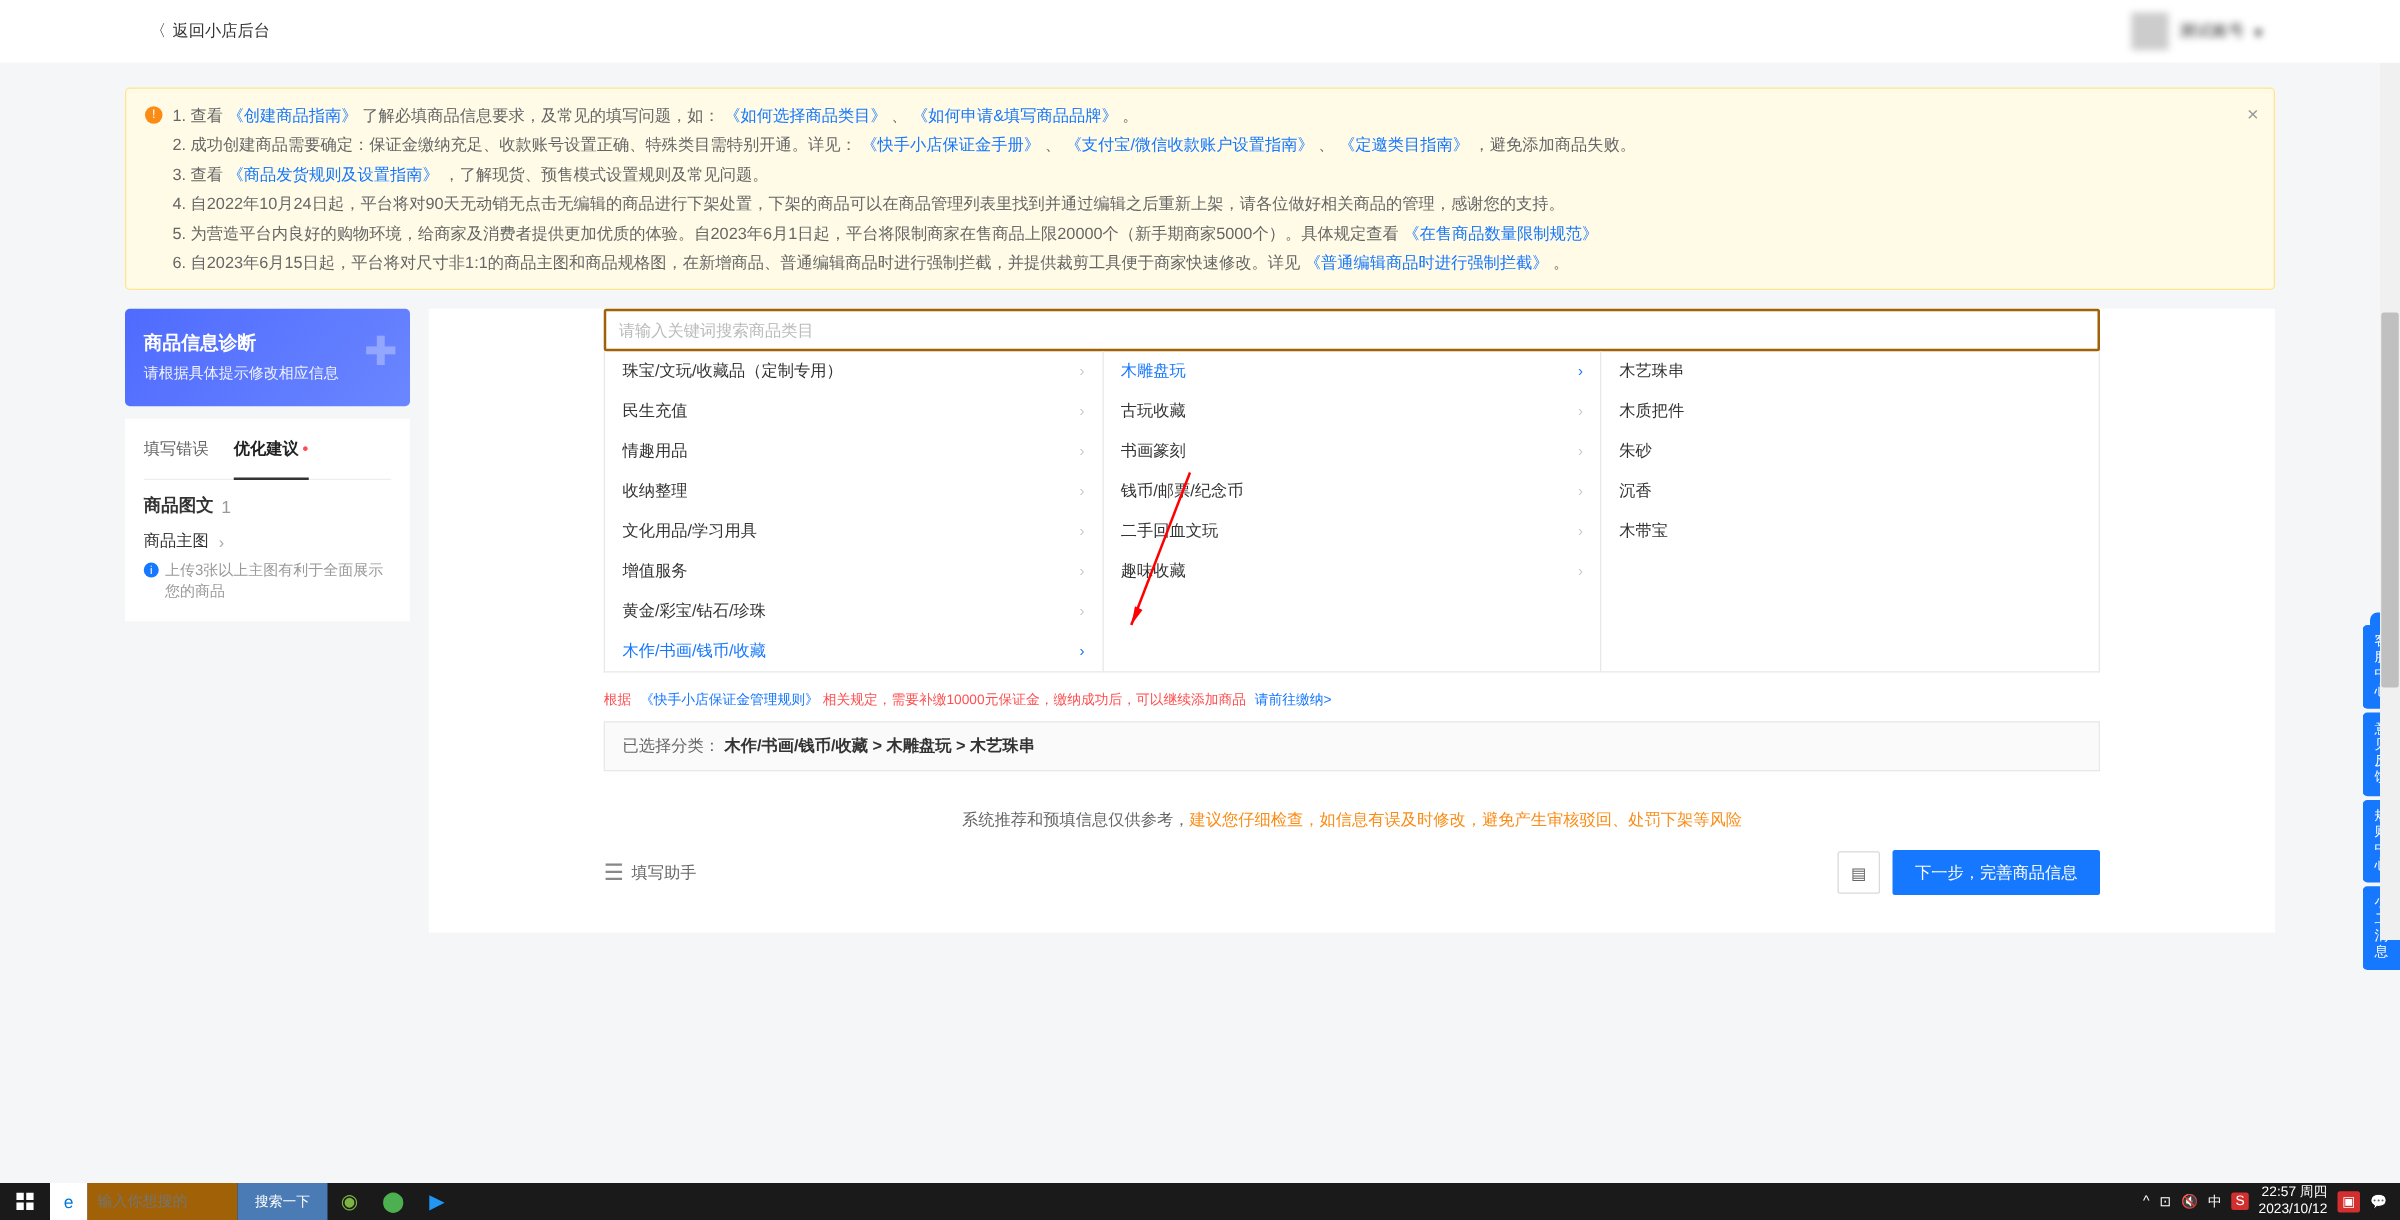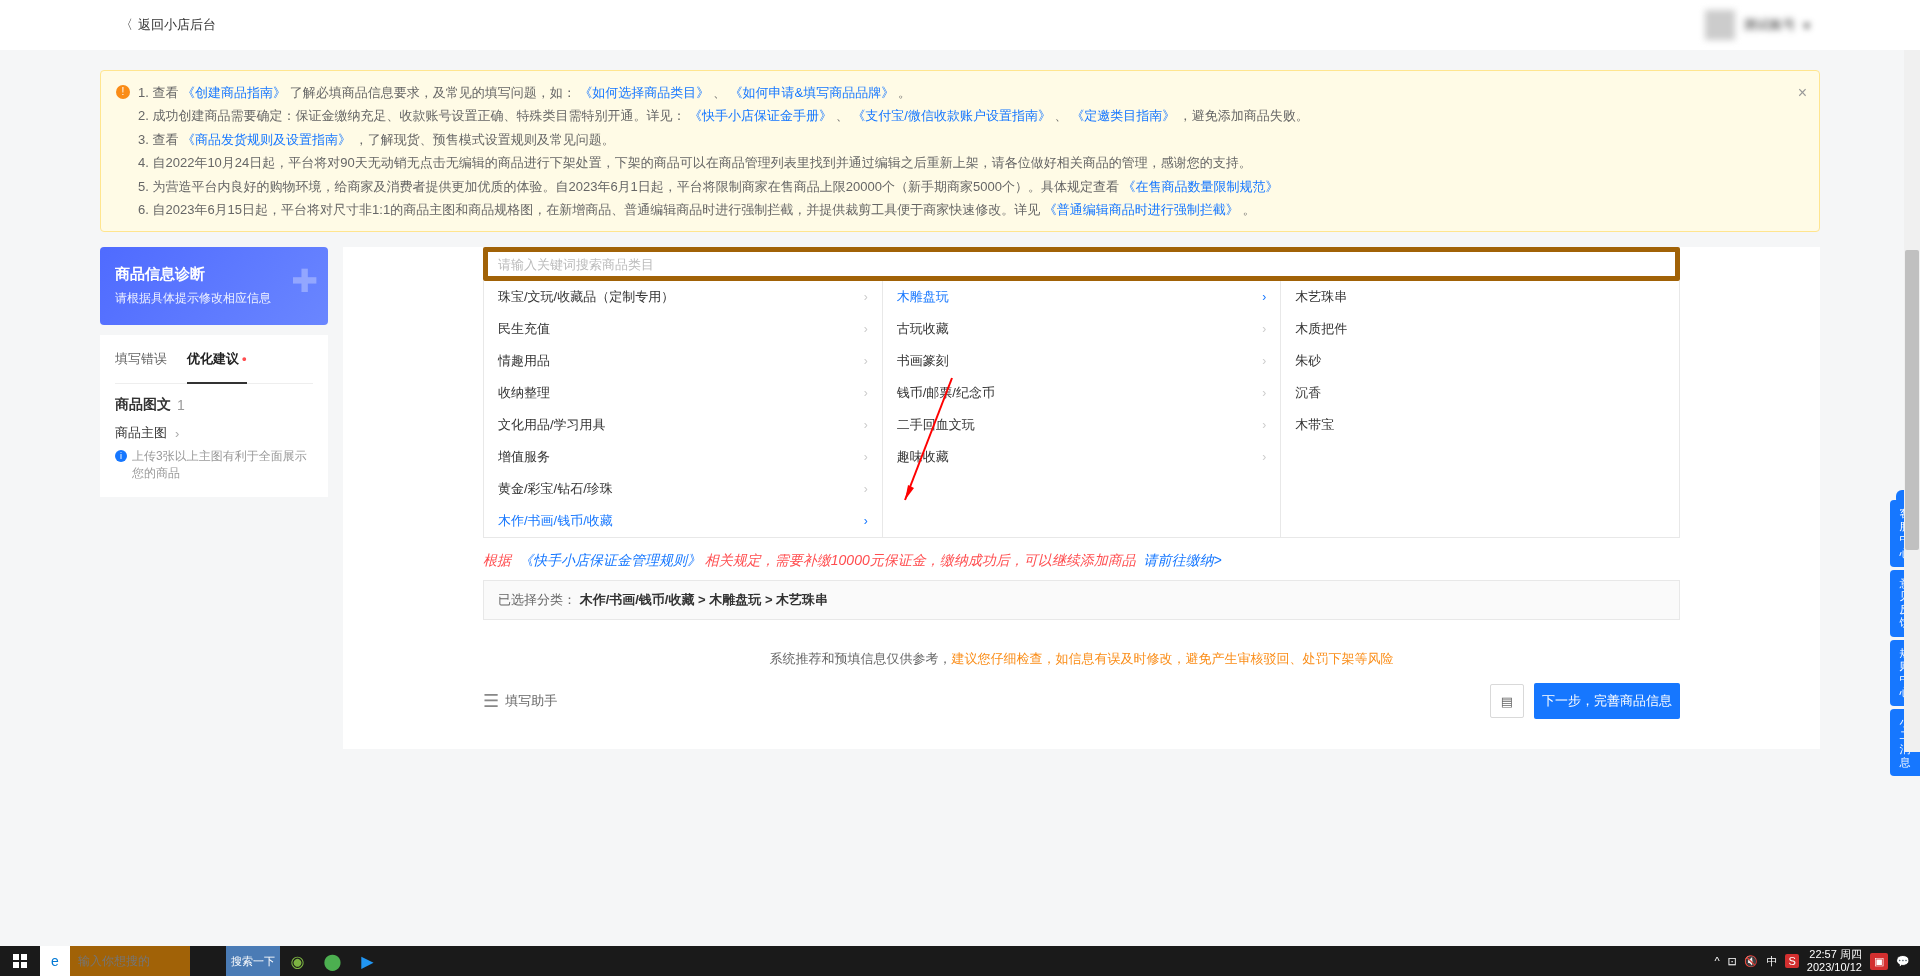--- a/index.html
+++ b/index.html
@@ -35,60 +35,60 @@
     .tabs .tab.active { color: #222; font-weight: 600; border-bottom: 2px solid #333; }
     .tabs .tab .adot { color: #ff4d4f; margin-left: 3px; }
     
     .sec-title { font-size: 14px; font-weight: 600; display: flex; align-items: center; gap: 6px; margin-bottom: 10px; }
     .count-badge { color: #999; font-weight: 400; }
     .sub-item { display: flex; align-items: center; gap: 5px; font-size: 13px; color: #333; margin-bottom: 6px; cursor: pointer; }
     .sub-item .chev-r { color: #aaa; margin-left: 3px; }
     .tip { color: #999; font-size: 12px; display: flex; align-items: flex-start; gap: 5px; }
     .tip .i-dot { width: 12px; height: 12px; border-radius: 50%; background: #1677ff; color: #fff; font-size: 9px; display: inline-flex; align-items: center; justify-content: center; flex-shrink: 0; margin-top: 2px; }
     
-    .search-in { width: 100%; height: 34px; border: 5px solid #a16207; border-radius: 2px; padding: 6px 10px; font-size: 13px; outline: none; }
+    .search-in { width: 100%; height: 34px; border: 2px solid #a16207; border-radius: 2px; padding: 6px 10px; font-size: 13px; outline: none; }
     .search-in::placeholder { color: #bbb; }
     
     .cat-cols { display: flex; border: 1px solid #e8e8e8; border-top: none; }
     .cat-col { flex: 1; border-right: 1px solid #e8e8e8; min-height: 230px; }
     .cat-col:last-child { border-right: none; }
     .cat-head { padding: 10px 14px; color: #999; font-size: 13px; }
     .cat-item { padding: 7px 14px; display: flex; align-items: center; justify-content: space-between; font-size: 13px; color: #333; cursor: pointer; }
     .cat-item.selected { color: #1677ff; gap: 22px; }
     .cat-item .chev { color: #ccc; font-size: 12px; }
     .cat-item.selected .chev { color: #1677ff; }
     
-    .deposit-line { color: #ff4d4f; font-size: 14px; margin-top: 14px; font-style: italic; }
+    .deposit-line { color: #ff4d4f; font-size: 11px; margin-top: 14px; }
     .deposit-line a { color: #1677ff; text-decoration: none; margin-left: 4px; }
     
     .selected-path { border: 1px solid #e8e8e8; background: #fafafa; padding: 10px 14px; margin-top: 10px; font-size: 13px; color: #666; }
     .selected-path b { color: #333; font-weight: 600; }
     
     .annot-arrow { position: absolute; top: 375px; left: 900px; width: 55px; height: 130px; pointer-events: none; }
     
     .footer-tip { text-align: center; font-size: 13px; color: #666; padding-top: 30px; }
     .footer-tip .warn { color: #fa8c16; }
     
     .footer-bar { display: flex; align-items: center; justify-content: space-between; margin-top: 15px; }
     .assist-btn { display: flex; align-items: center; gap: 6px; color: #666; font-size: 13px; cursor: pointer; }
     .assist-ic { font-size: 18px; color: #888; }
     .action-btns { display: flex; gap: 10px; align-items: center; }
     .icon-btn { width: 34px; height: 34px; border: 1px solid #d9d9d9; border-radius: 2px; display: flex; align-items: center; justify-content: center; cursor: pointer; color: #666; }
-    .primary-btn { background: #1677ff; color: #fff; border: none; border-radius: 2px; padding: 9px 8px; font-size: 13px; cursor: pointer; }
+    .primary-btn { background: #1677ff; color: #fff; border: none; border-radius: 2px; padding: 9px 18px; font-size: 13px; cursor: pointer; }
     
     .float-tabs { position: fixed; right: 0; top: 500px; display: flex; flex-direction: column; gap: 3px; }
     .float-tab { background: #1677ff; color: #fff; width: 30px; padding: 7px 5px; font-size: 11px; text-align: center; border-radius: 4px 0 0 4px; line-height: 1.2; cursor: pointer; }
     .float-tab.first { position: relative; }
     .float-tab.first::before { content: ""; position: absolute; top: -10px; left: 6px; width: 18px; height: 12px; background: #1677ff; border-radius: 6px 6px 3px 3px; }
     
     .taskbar { position: fixed; bottom: 0; left: 0; right: 0; height: 30px; background: #1a1a1a; display: flex; align-items: center; color: #fff; font-size: 11px; }
     .taskbar .win-btn { width: 40px; height: 30px; display: flex; align-items: center; justify-content: center; }
     .taskbar .search-box { display: flex; height: 30px; margin-left: 0; }
     .taskbar .search-box input { width: 120px; height: 30px; background: #a16207; border: none; padding: 0 8px; font-size: 12px; outline: none; color: #000; }
-    .taskbar .search-go { background: #4a7bb5; color: #fff; width: 54px; height: 30px; font-size: 11px; border: none; cursor: pointer; margin-left: 36px; }
+    .taskbar .search-go { background: #4a7bb5; color: #fff; width: 72px; height: 30px; font-size: 11px; border: none; cursor: pointer; }
     .taskbar .app-ic { width: 35px; height: 30px; display: flex; align-items: center; justify-content: center; font-size: 16px; }
     .taskbar .tray { margin-left: auto; display: flex; align-items: center; gap: 8px; padding: 0 10px; font-size: 11px; }
     .taskbar .clock { text-align: right; line-height: 1.15; }
     
     .scrollbar-fake { position: fixed; right: 0; top: 50px; width: 16px; height: 702px; background: #f0f0f0; }
     .scroll-thumb { position: absolute; top: 200px; width: 14px; left: 1px; height: 300px; background: #c0c0c0; border-radius: 2px; }
   </style>
 </head>
 <body>
 

